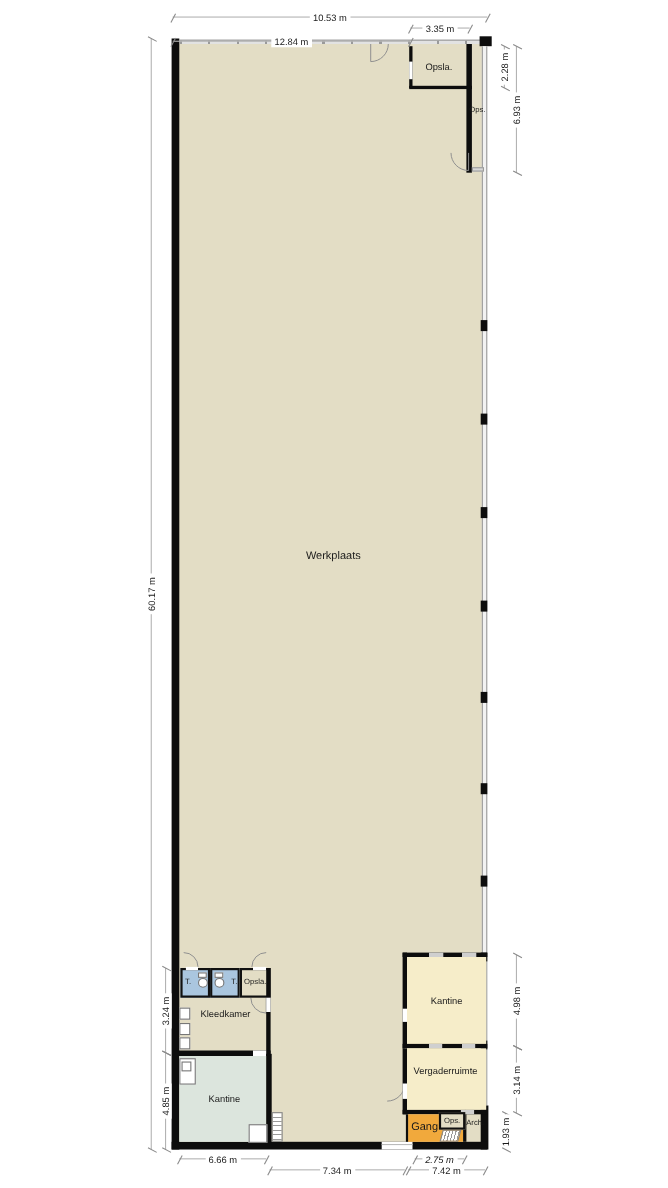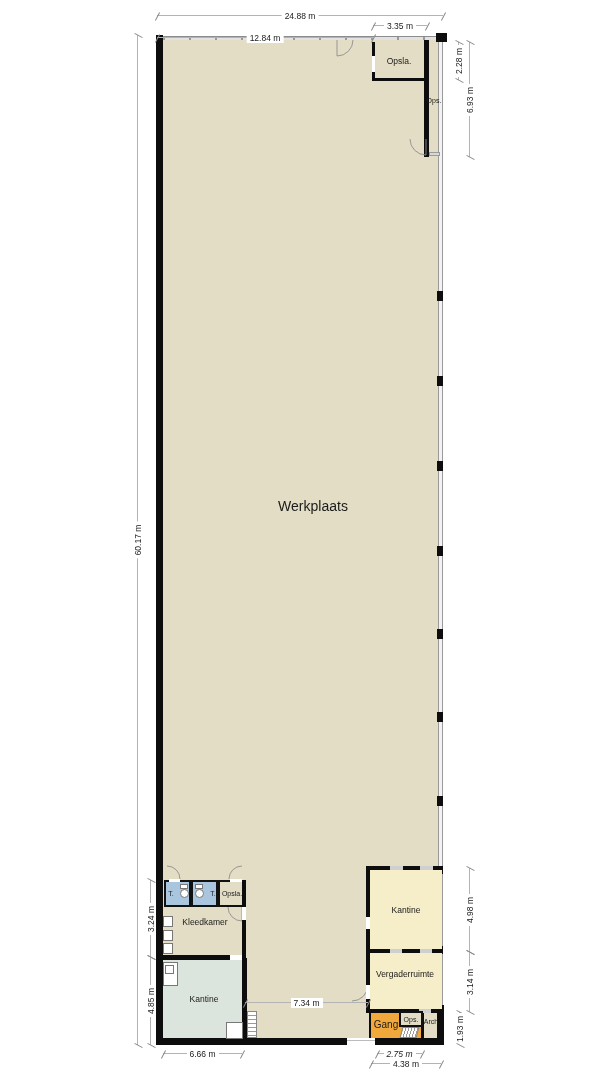--- a/index.html
+++ b/index.html
@@ -145,24 +145,24 @@
 
   <div class="abs" style="left:371px;top:1013px;width:50px;height:25px;background:var(--gang_fill,#f1a93c);"></div>
   <div class="wall" style="left:369px;top:1013px;width:2px;height:25px;"></div>
   <div class="wall" style="left:421px;top:1013px;width:3px;height:25px;"></div>
   <div class="abs" style="left:399px;top:1011px;width:24px;height:16px;background:var(--floor,#e3ddc5);border:2px solid #111;box-sizing:border-box;"></div>
   <div class="abs" style="left:401px;top:1027px;width:17px;height:11px;background:repeating-linear-gradient(90deg,#fff 0 2px,#9a9a9a 2px 3px);border:1px solid #888;box-sizing:border-box;transform:skewX(-15deg);"></div>
   <div class="lbl md" style="left:386px;top:1025px;">Gang</div>
   <div class="lbl sm" style="left:411px;top:1019px;">Ops.</div>
   <div class="lbl sm" style="left:432px;top:1021px;">Arch.</div>
 
-  <div class="lbl" style="left:313px;top:506px;font-size:14px;">Werkplaats</div>
+  <div class="lbl" style="left:303px;top:506px;font-size:10px;">Werkplaats</div>
 
   <div class="dimh" style="left:157px;top:15px;width:286px;">
-    <span>24.88 m</span>
+    <span>10.53 m</span>
     </div>
   <div class="dimh" style="left:157px;top:37px;width:216px;">
     <span>12.84 m</span>
     </div>
   <div class="dimh" style="left:373px;top:25px;width:54px;">
     <span>3.35 m</span>
     </div>
 
   <div class="dimv" style="left:137px;top:35px;height:1010px;">
     <span>60.17 m</span>
@@ -186,23 +186,23 @@
   <div class="dimv" style="left:469px;top:952px;height:60px;">
     <span>3.14 m</span>
     </div>
   <div class="dimv" style="left:459px;top:1012px;height:33px;">
     <span>1.93 m</span>
     </div>
 
   <div class="dimh" style="left:163px;top:1053px;width:79px;">
     <span>6.66 m</span>
     </div>
-  <div class="dimh" style="left:245px;top:1002px;width:123px;">
+  <div class="dimh" style="left:245px;top:1063px;width:123px;">
     <span>7.34 m</span>
     </div>
   <div class="dimh" style="left:377px;top:1053px;width:45px;font-style:italic;">
     <span>2.75 m</span>
     </div>
   <div class="dimh" style="left:371px;top:1063px;width:70px;">
-    <span>4.38 m</span>
+    <span>7.42 m</span>
     </div>
 
 </div>
 
 </body></html>

